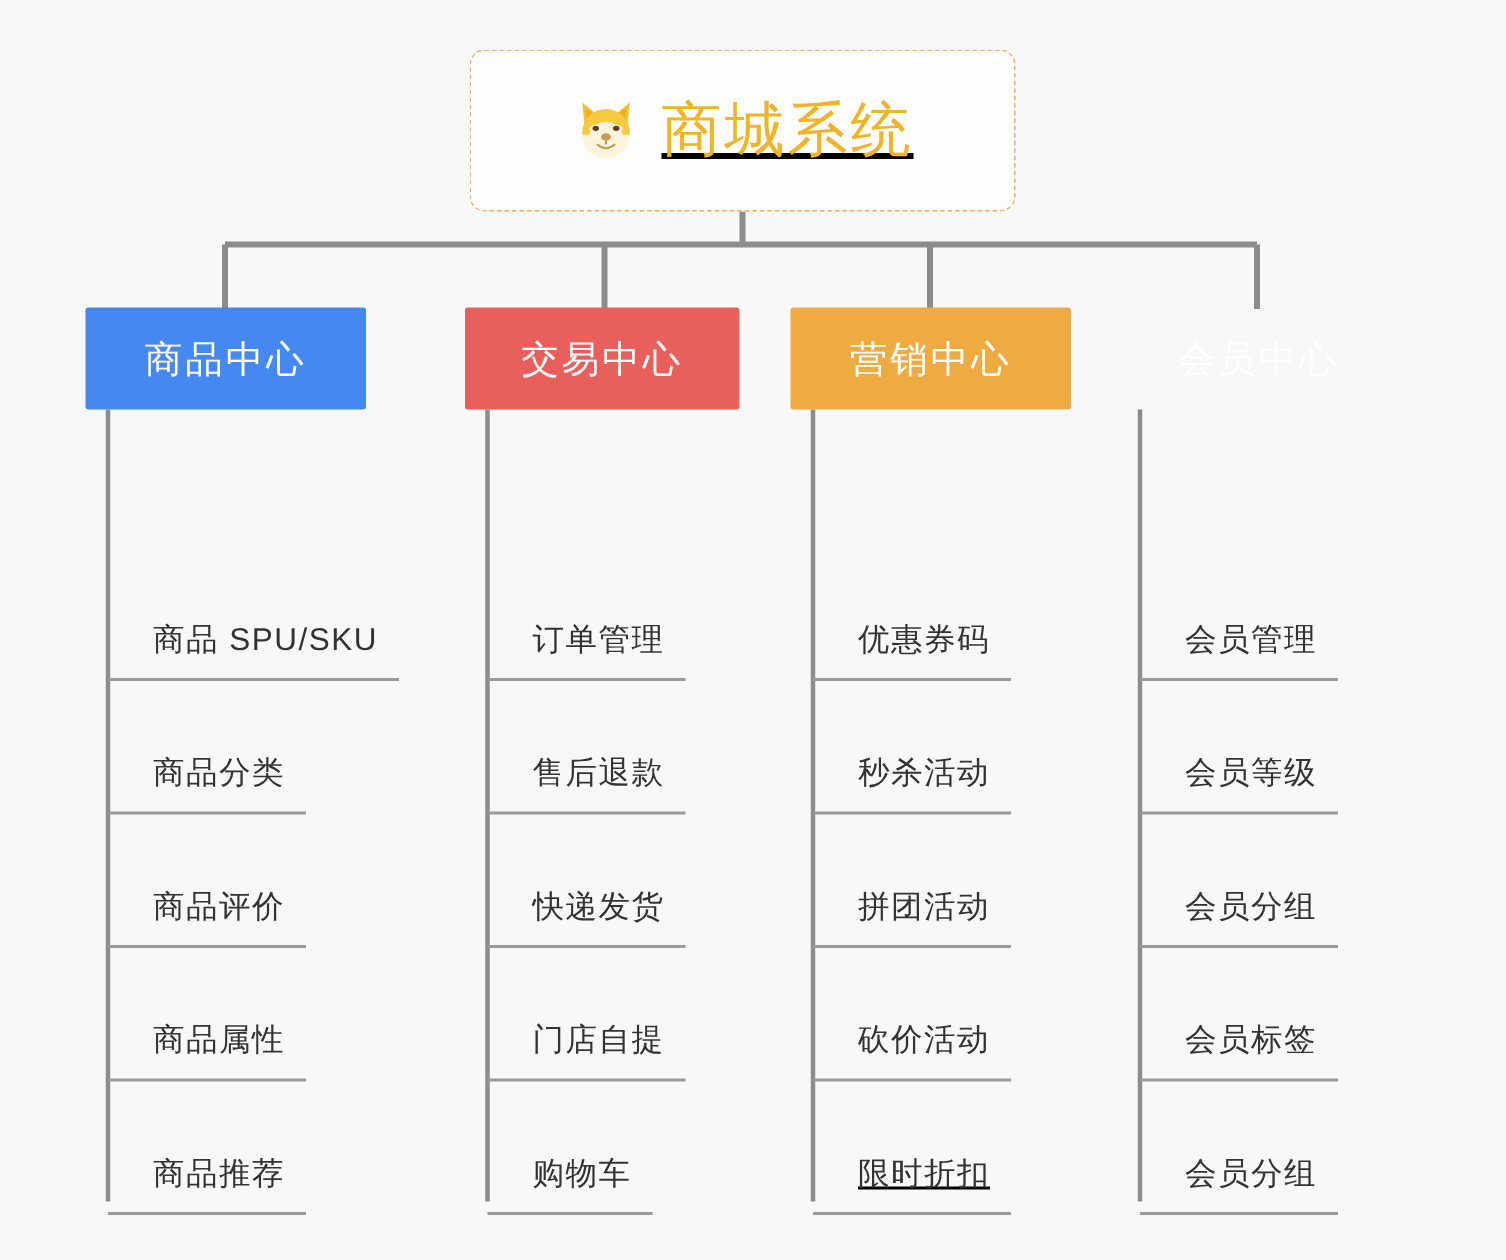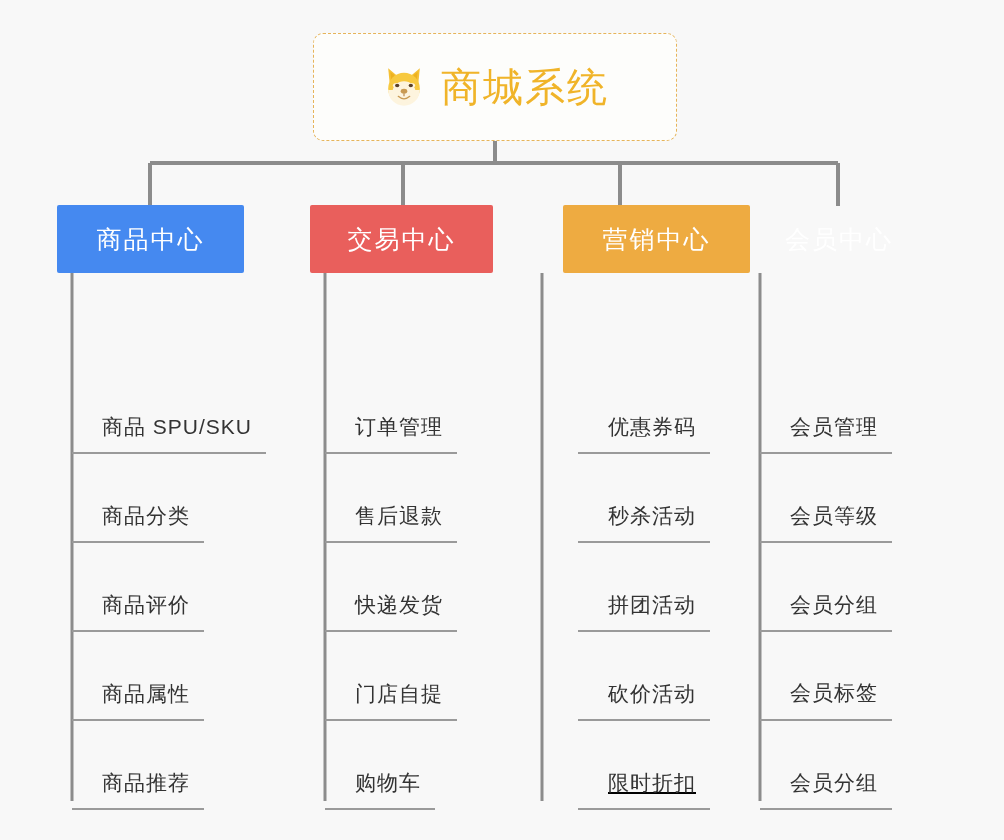--- a/index.html
+++ b/index.html
@@ -30,20 +30,21 @@
     width: 364px;
     height: 108px;
     box-sizing: border-box;
     background: #fdfdfb;
     border: 1px dashed #e6b45a;
     border-radius: 10px;
     display: flex;
     align-items: center;
     justify-content: center;
     gap: 14px;
+    text-decoration: underline;
   }
   .root-emoji {
     width: 46px;
     height: 46px;
     position: relative;
     flex: 0 0 auto;
   }
   .root-title {
     font-size: 40px;
     color: #f0b429;
@@ -188,21 +189,21 @@
             <span class="leaf-label">快递发货</span>
           </li>
           <li class="leaf-item" style="top: 408px; left: 15px;">
             <span class="leaf-label">门店自提</span>
           </li>
           <li class="leaf-item" style="top: 497px; left: 15px;">
             <span class="leaf-label">购物车</span>
           </li>
         </ul>
       </div>
-      <div class="branch" style="left: 527px; width: 161px; margin-left: 36px;">
+      <div class="branch" style="left: 527px; width: 161px;">
         <div class="branch-header" style="background: rgb(238, 171, 65); width: 187px;">营销中心</div>
         <ul class="leaf-list" style="height: 0px;">
           <li class="leaf-item" style="top: 141px; left: 15px; justify-content: flex-end;">
             <span class="leaf-label">优惠券码</span>
           </li>
           <li class="leaf-item" style="top: 230px; left: 15px;">
             <span class="leaf-label">秒杀活动</span>
           </li>
           <li class="leaf-item" style="top: 319px; left: 15px;">
             <span class="leaf-label">拼团活动</span>

